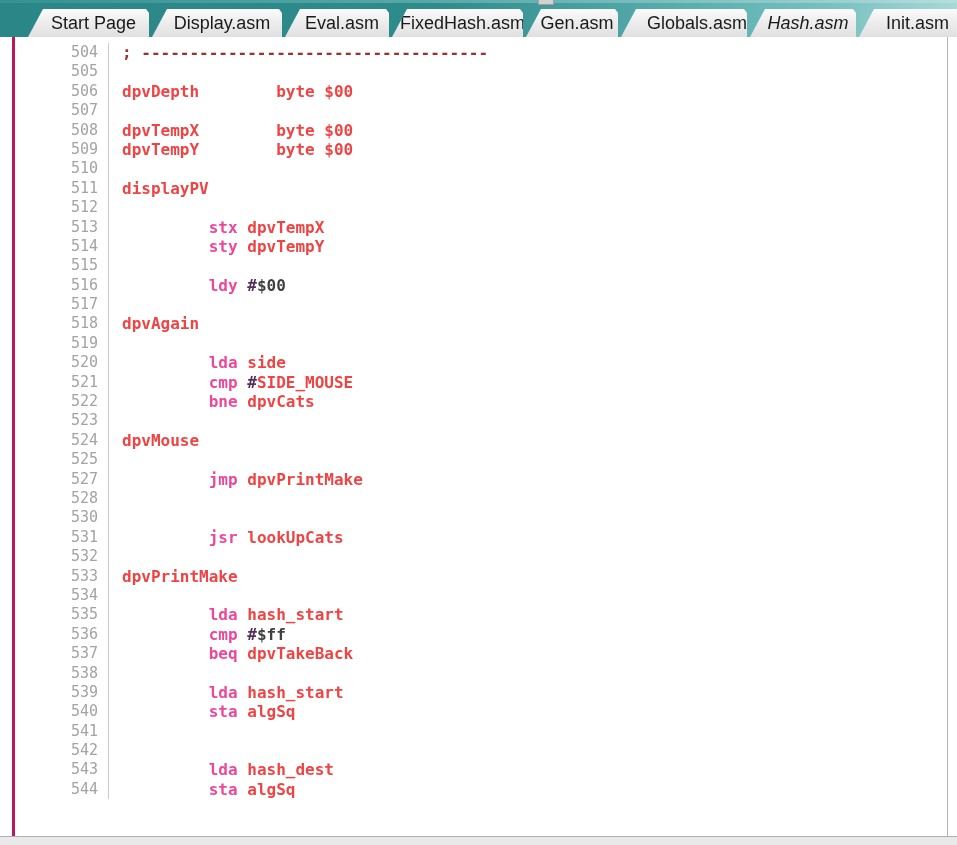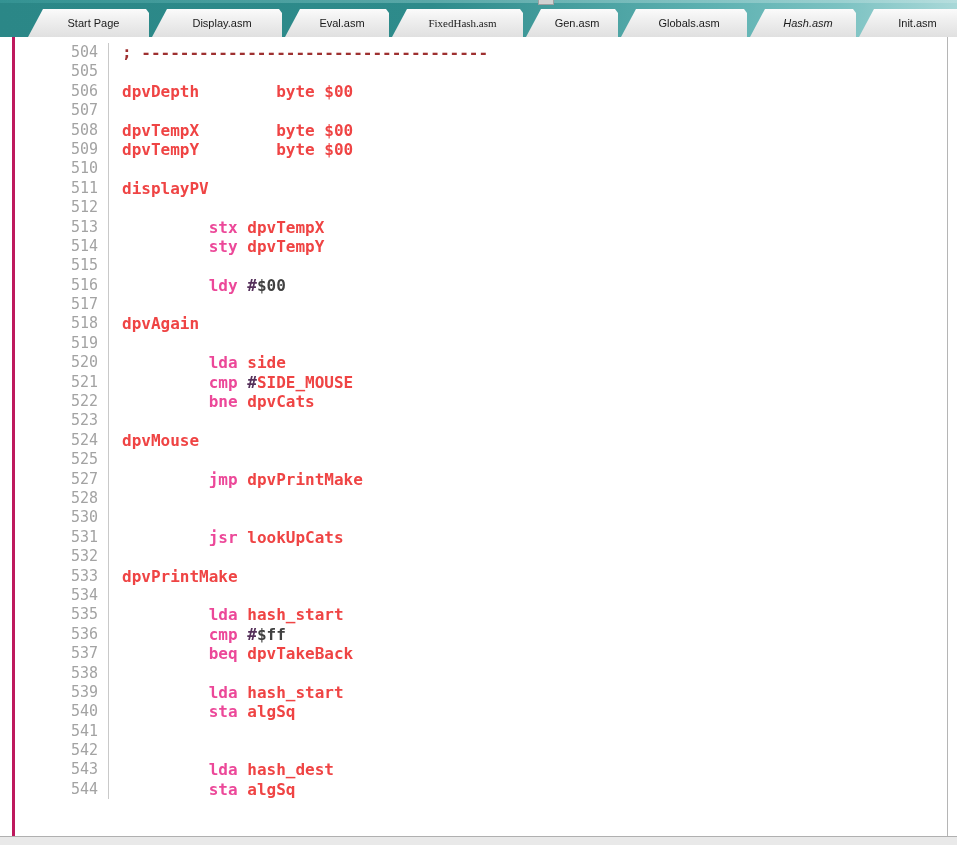--- a/index.html
+++ b/index.html
@@ -28,21 +28,21 @@
   .tabs{
     position:absolute;left:28px;bottom:0;height:28px;
     display:flex;gap:3px;
   }
   .tab{
     height:28px;
     clip-path:polygon(15px 0, calc(100% - 3px) 0, 100% 4px, 100% 100%, 0 100%);
     background:linear-gradient(180deg,#fbfbfb 0%,#efefef 40%,#e0e0e0 100%);
     display:flex;align-items:center;justify-content:center;
     padding-left:10px;box-sizing:border-box;
-    font-size:11px;color:#1a1a1a;
+    font-size:18px;color:#1a1a1a;
     cursor:pointer;
   }
   .tab .tab-label{white-space:nowrap;}
   
   .editor{
     position:absolute;left:12px;top:37px;width:947px;height:840px;
     background:#ffffff;
     border-left:3px solid #be185d;
     box-sizing:border-box;
     overflow:hidden;
@@ -100,27 +100,27 @@
     <div class="tabs" id="tabs">
         <div class="tab" style="width: 121px;">
           <span class="tab-label">Start Page</span>
         </div>
         <div class="tab" style="width: 130px;">
           <span class="tab-label">Display.asm</span>
         </div>
         <div class="tab" style="width: 104px;">
           <span class="tab-label">Eval.asm</span>
         </div>
-        <div class="tab" style="width: 131px; font-family: Liberation Serif, serif;">
+        <div class="tab" style="width: 131px;">
           <span class="tab-label">FixedHash.asm</span>
         </div>
         <div class="tab" style="width: 92px;">
           <span class="tab-label">Gen.asm</span>
         </div>
-        <div class="tab" style="width: 126px;">
+        <div class="tab" style="width: 126px; justify-content: flex-end;">
           <span class="tab-label">Globals.asm</span>
         </div>
         <div class="tab" style="width: 106px; font-style: italic;">
           <span class="tab-label">Hash.asm</span>
         </div>
         <div class="tab" style="width: 107px;">
           <span class="tab-label">Init.asm</span>
         </div>
       </div>
   </div>

